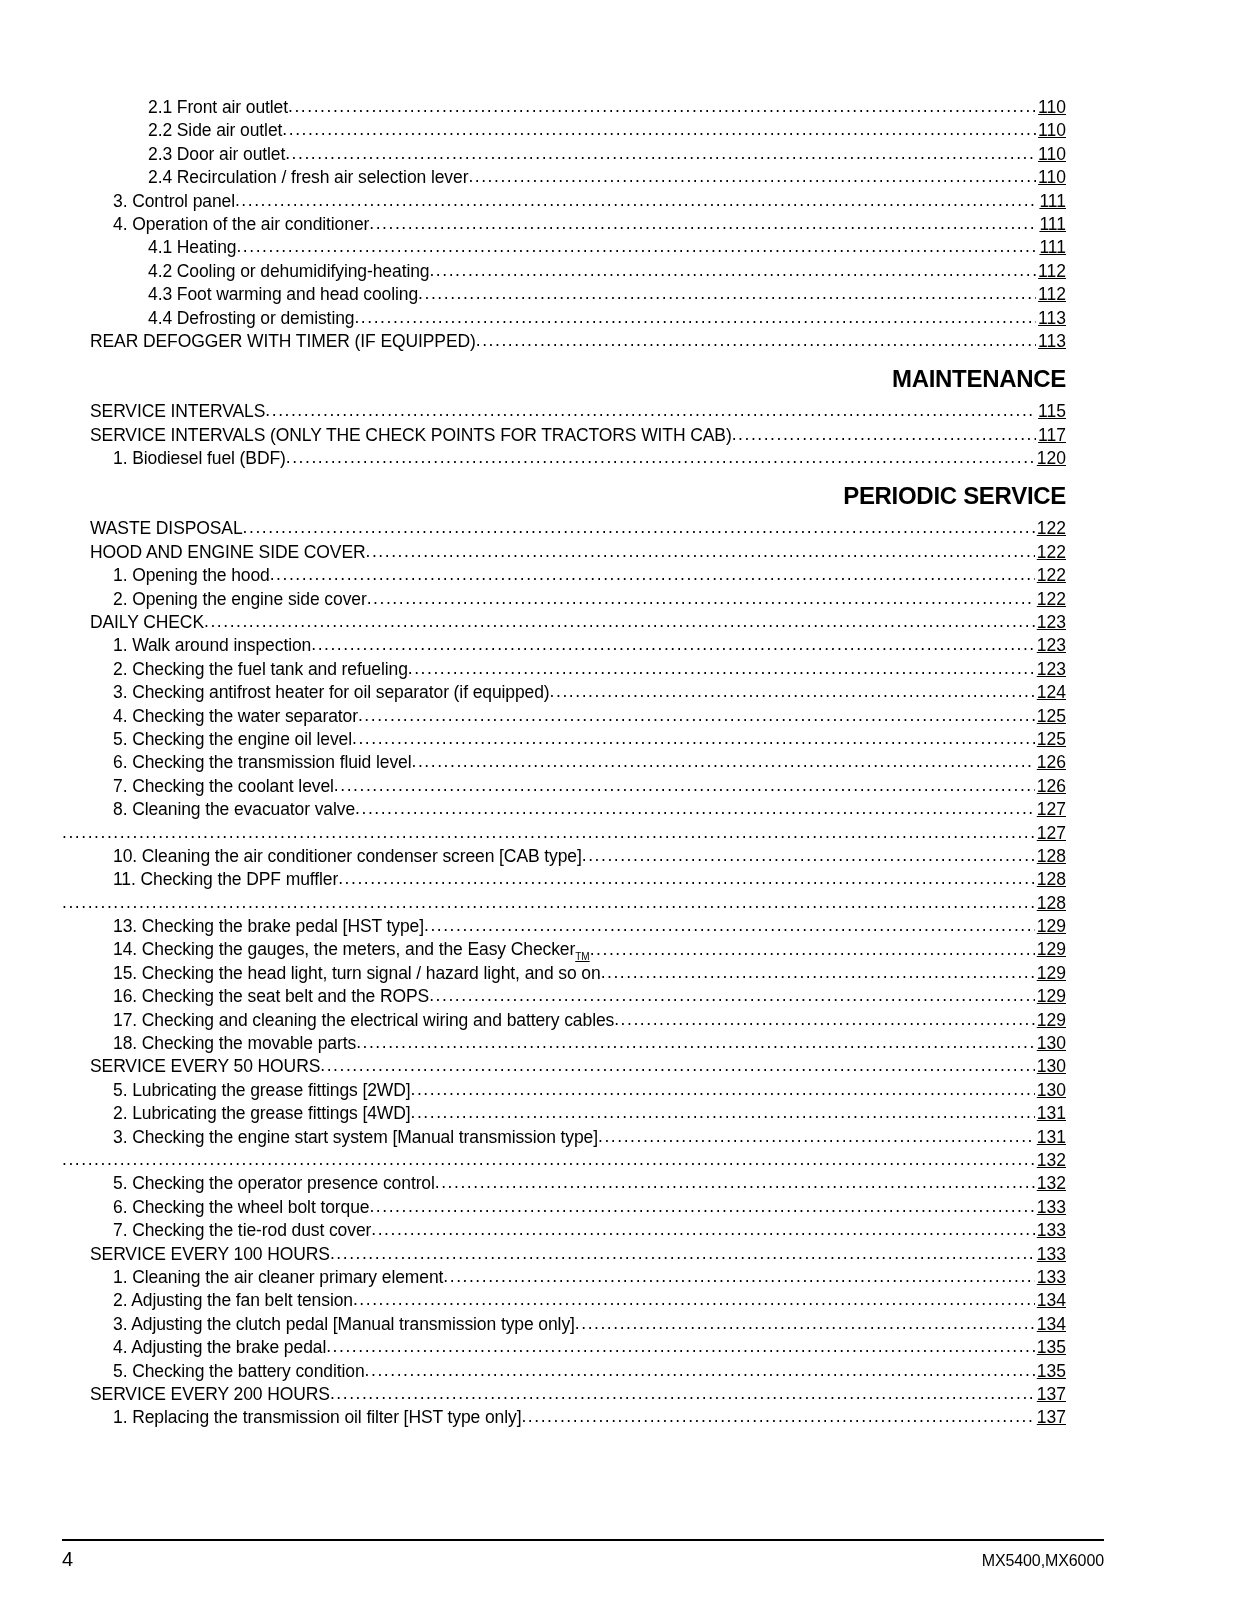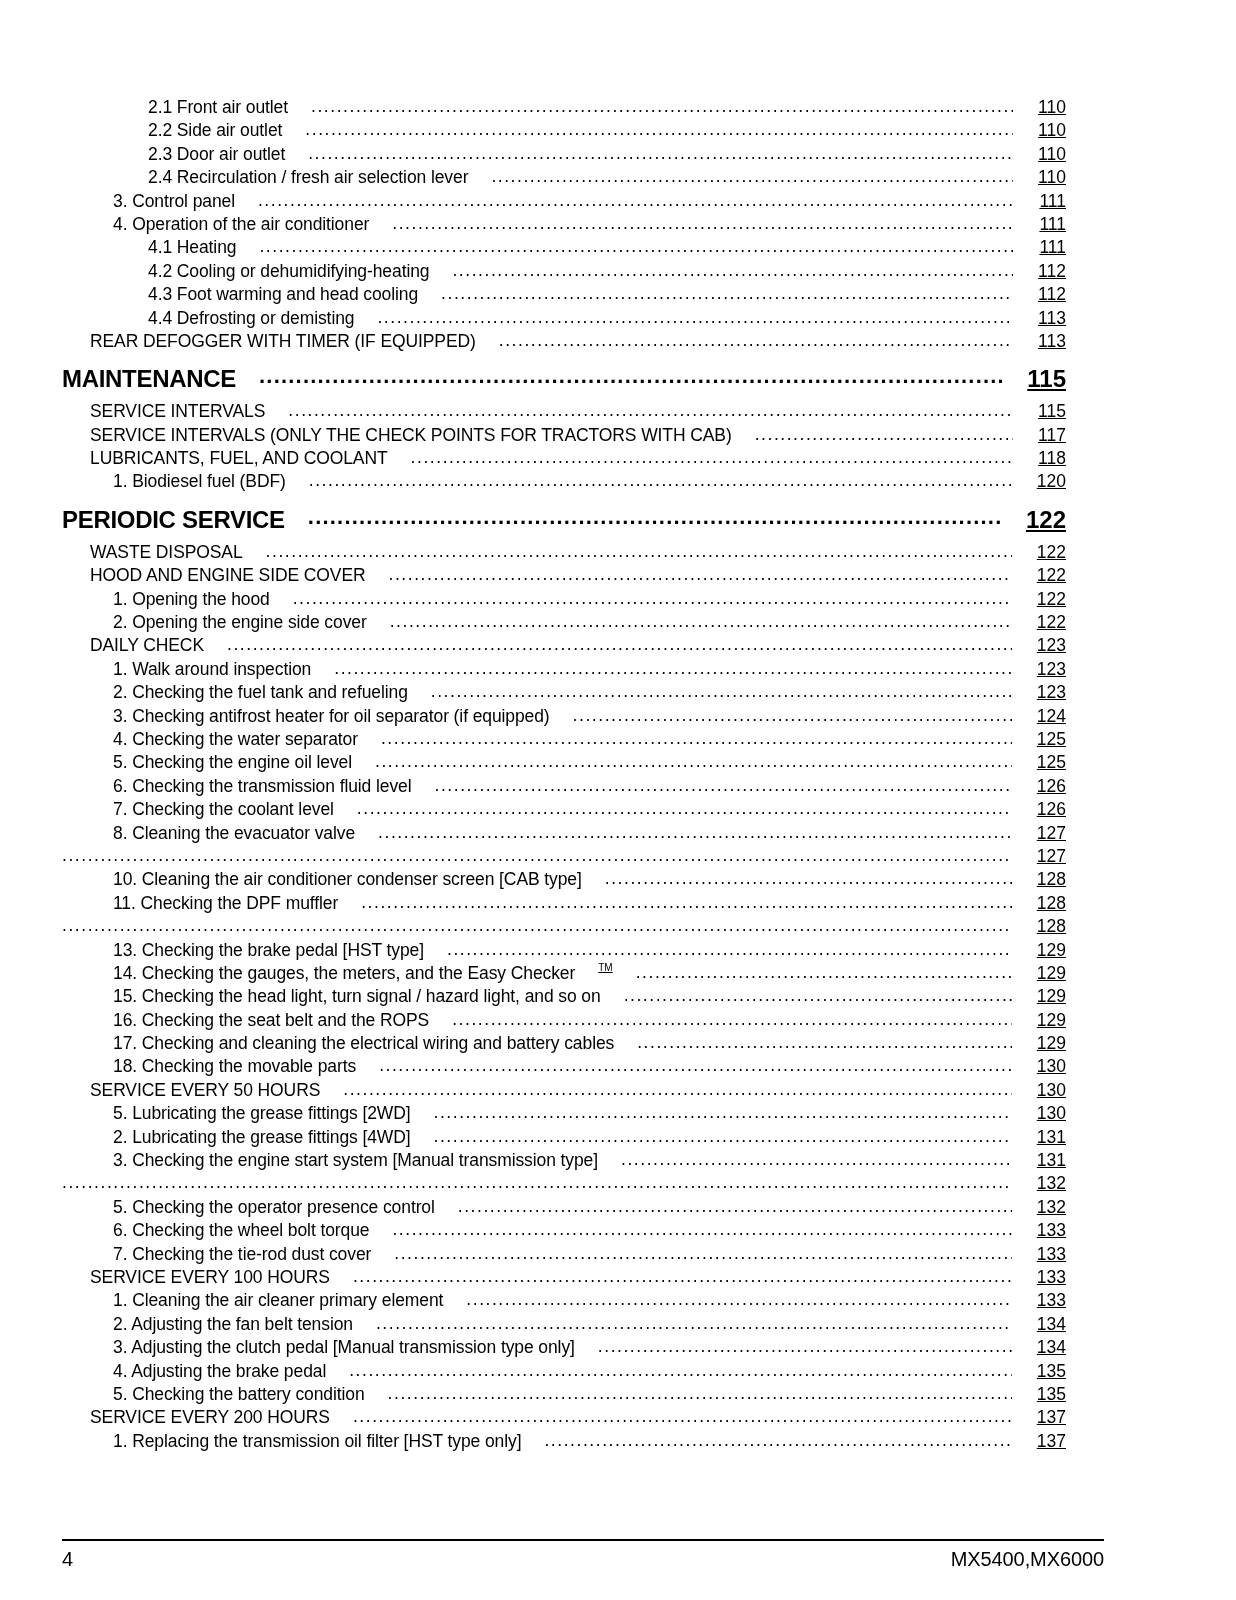--- a/index.html
+++ b/index.html
@@ -28,26 +28,25 @@
   #toc {
     position: absolute;
     left: 62px;
     top: 96px;
     width: 1004px;   
   }
 
   
   .row {
     display: flex;
-    align-items: flex-start;
+    align-items: flex-end;
     width: 100%;
     height: 23.4px;
     white-space: nowrap;
     overflow: hidden;
-    gap: 23px;
   }
 
   .row .label {
     flex: 0 0 auto;
     font-size: 17.5px;
     line-height: 23.4px;
     letter-spacing: -0.1px;
   }
 
   .row .leader {
@@ -77,20 +76,21 @@
   }
 
   
   .lvl1 { padding-left: 28px; }           
   .lvl2 { padding-left: 51px; }           
   .lvl3 { padding-left: 86px; }           
 
   
   .row.chapter {
     height: 33px;
+    flex-direction: column;
   }
   .row.chapter .label {
     font-size: 24px;
     font-weight: bold;
     line-height: 33px;
     letter-spacing: -0.3px;
   }
   .row.chapter .leader {
     height: 33px;
     line-height: 33px;
@@ -132,21 +132,21 @@
     width: 1042px;
     display: flex;
     justify-content: space-between;
     align-items: baseline;
   }
   #footer .page-number {
     font-size: 20px;
     line-height: 26px;
   }
   #footer .model {
-    font-size: 20px;
+    font-size: 16px;
     line-height: 26px;
     letter-spacing: -0.1px;
   }
 </style>
 </head>
 <body>
 
 <div id="page">
 
   <div id="toc">
@@ -214,25 +214,20 @@
       <div class="gap-xs"></div>
       <div class="row">
         <span class="label lvl1">SERVICE INTERVALS</span>
         <span class="leader"></span>
         <span class="pageno">115</span>
       </div>
       <div class="row">
         <span class="label lvl1">SERVICE INTERVALS (ONLY THE CHECK POINTS FOR TRACTORS WITH CAB)</span>
         <span class="leader"></span>
         <span class="pageno">117</span>
-      </div>
-      <div class="row">
-        <span class="label lvl1">LUBRICANTS, FUEL, AND COOLANT</span>
-        <span class="leader"></span>
-        <span class="pageno">118</span>
       </div>
       <div class="row">
         <span class="label lvl2">1. Biodiesel fuel (BDF)</span>
         <span class="leader"></span>
         <span class="pageno">120</span>
       </div>
       <div class="gap-sm"></div>
       <div class="row chapter">
         <span class="label ">PERIODIC SERVICE</span>
         <span class="leader"></span>

